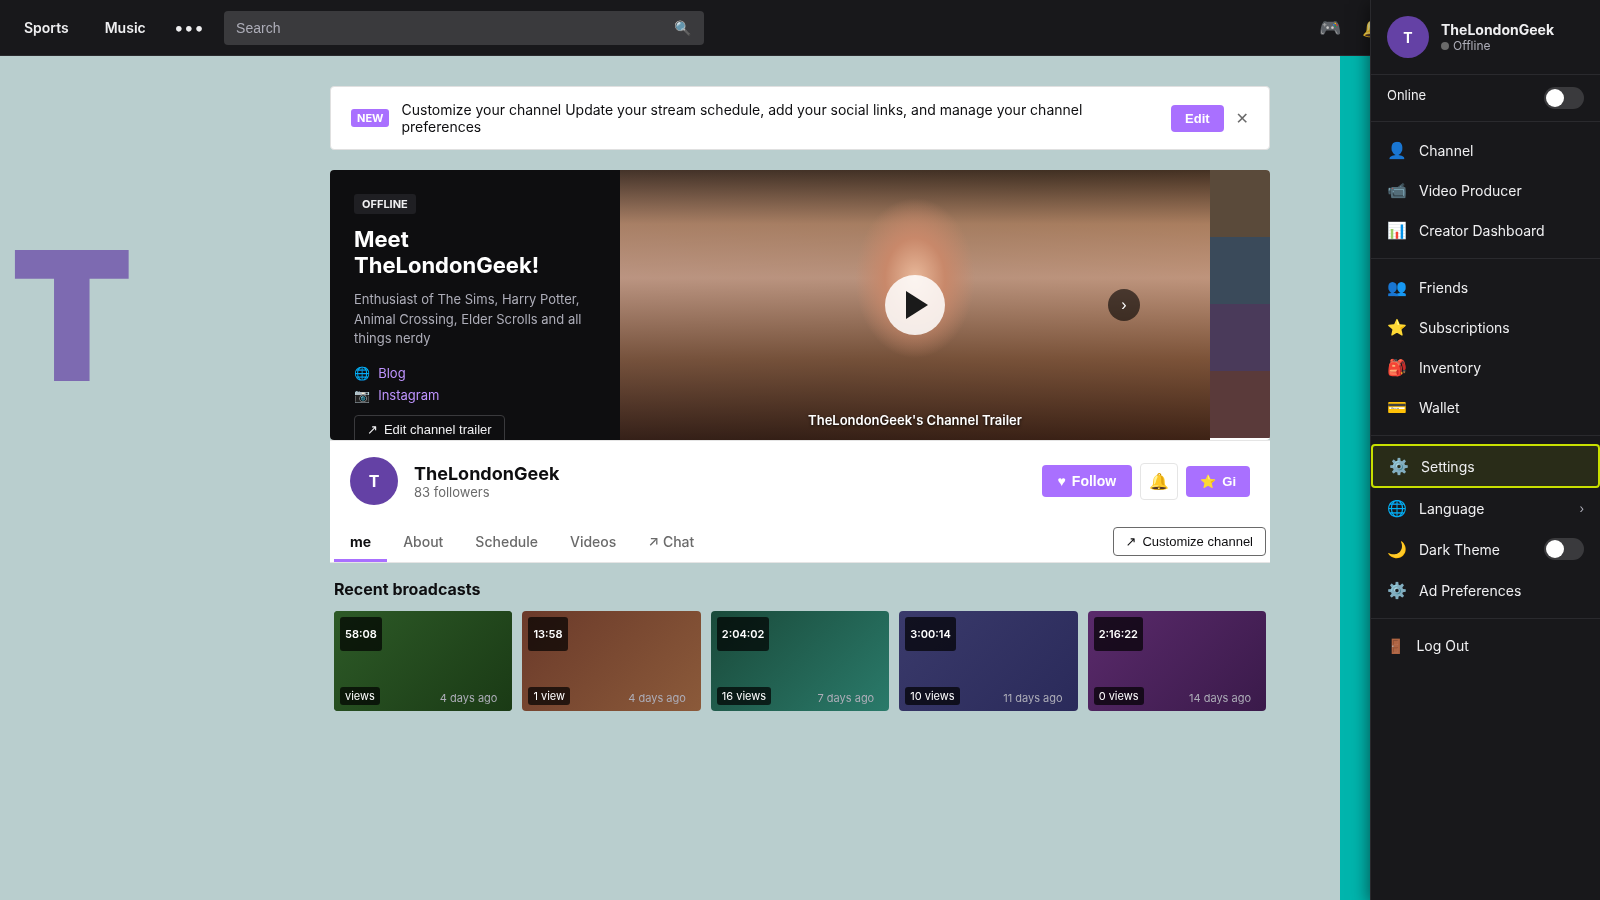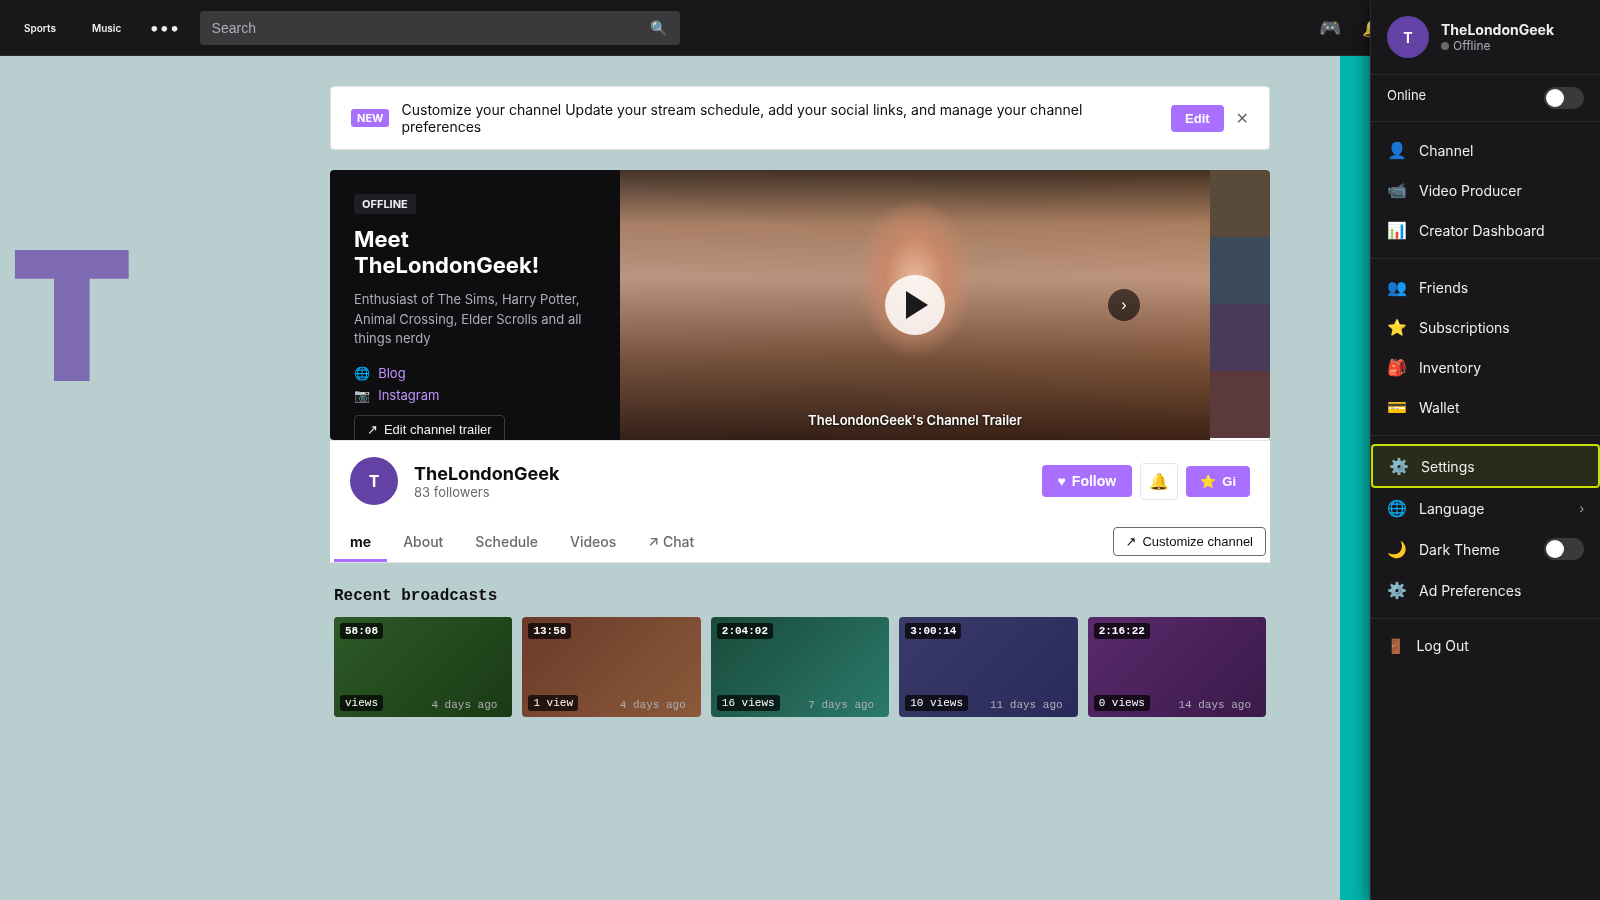--- a/index.html
+++ b/index.html
@@ -5,21 +5,21 @@
     * { margin: 0; padding: 0; box-sizing: border-box; }
     body { font-family: 'Inter', Arial, sans-serif; background: #0e0e10; color: #efeff1; width: 1600px; height: 900px; overflow: hidden; position: relative; }
 
     
     .topnav {
       position: fixed; top: 0; left: 0; right: 0; height: 56px;
       background: #18181b; display: flex; align-items: center;
       padding: 0 16px; z-index: 100; border-bottom: 1px solid #2a2a2e;
     }
     .topnav-left { display: flex; align-items: center; gap: 20px; }
-    .nav-link { color: #efeff1; font-size: 10px; font-weight: 600; cursor: pointer; padding: 4px 8px; }
+    .nav-link { color: #efeff1; font-size: 14px; font-weight: 600; cursor: pointer; padding: 4px 8px; }
     .nav-dots { font-size: 18px; cursor: pointer; color: #efeff1; }
     .search-bar {
       flex: 1; max-width: 480px; margin: 0 20px;
       display: flex; align-items: center;
       background: #3a3a3d; border-radius: 4px;
       padding: 0 12px; height: 34px;
     }
     .search-bar input {
       background: transparent; border: none; outline: none;
       color: #efeff1; font-size: 14px; flex: 1;
@@ -193,33 +193,33 @@
       content: ''; position: absolute; bottom: 0; left: 0; right: 0;
       height: 3px; background: #a970ff;
     }
     .customize-channel-btn {
       margin-left: auto; background: none; border: 1px solid #6a6a6a;
       border-radius: 4px; padding: 6px 12px; cursor: pointer;
       font-size: 13px; color: #0e0e10; display: flex; align-items: center; gap: 6px;
     }
 
     
-    .recent-section { max-width: 940px; margin: 24px auto; padding: 0 4px; font-family: Liberation Mono, monospace; }
+    .recent-section { max-width: 940px; margin: 16px auto; padding: 0 4px; }
     .section-title { font-size: 16px; font-weight: 700; color: #0e0e10; margin-bottom: 12px; }
     .broadcasts-grid { display: flex; gap: 10px; overflow: hidden; }
     .broadcast-card { flex: 1; min-width: 0; cursor: pointer; }
     .broadcast-thumb {
       width: 100%; aspect-ratio: 16/9; border-radius: 4px;
       position: relative; overflow: hidden;
     }
     .thumb-bg1 { background: linear-gradient(135deg, #2d5a27 0%, #1a3a15 100%); }
     .thumb-duration {
       position: absolute; top: 6px; left: 6px;
       background: rgba(0,0,0,0.7); color: #fff;
-      font-size: 11px; font-weight: 600; padding: 2px 5px;
+      font-size: 11px; font-weight: 600; padding: 10px 5px;
       border-radius: 3px;
     }
     .thumb-views {
       position: absolute; bottom: 6px; left: 6px;
       background: rgba(0,0,0,0.7); color: #fff;
       font-size: 11px; padding: 2px 5px; border-radius: 3px;
     }
     .thumb-time {
       position: absolute; bottom: 6px; right: 15px;
       color: #adadb8; font-size: 11px;

